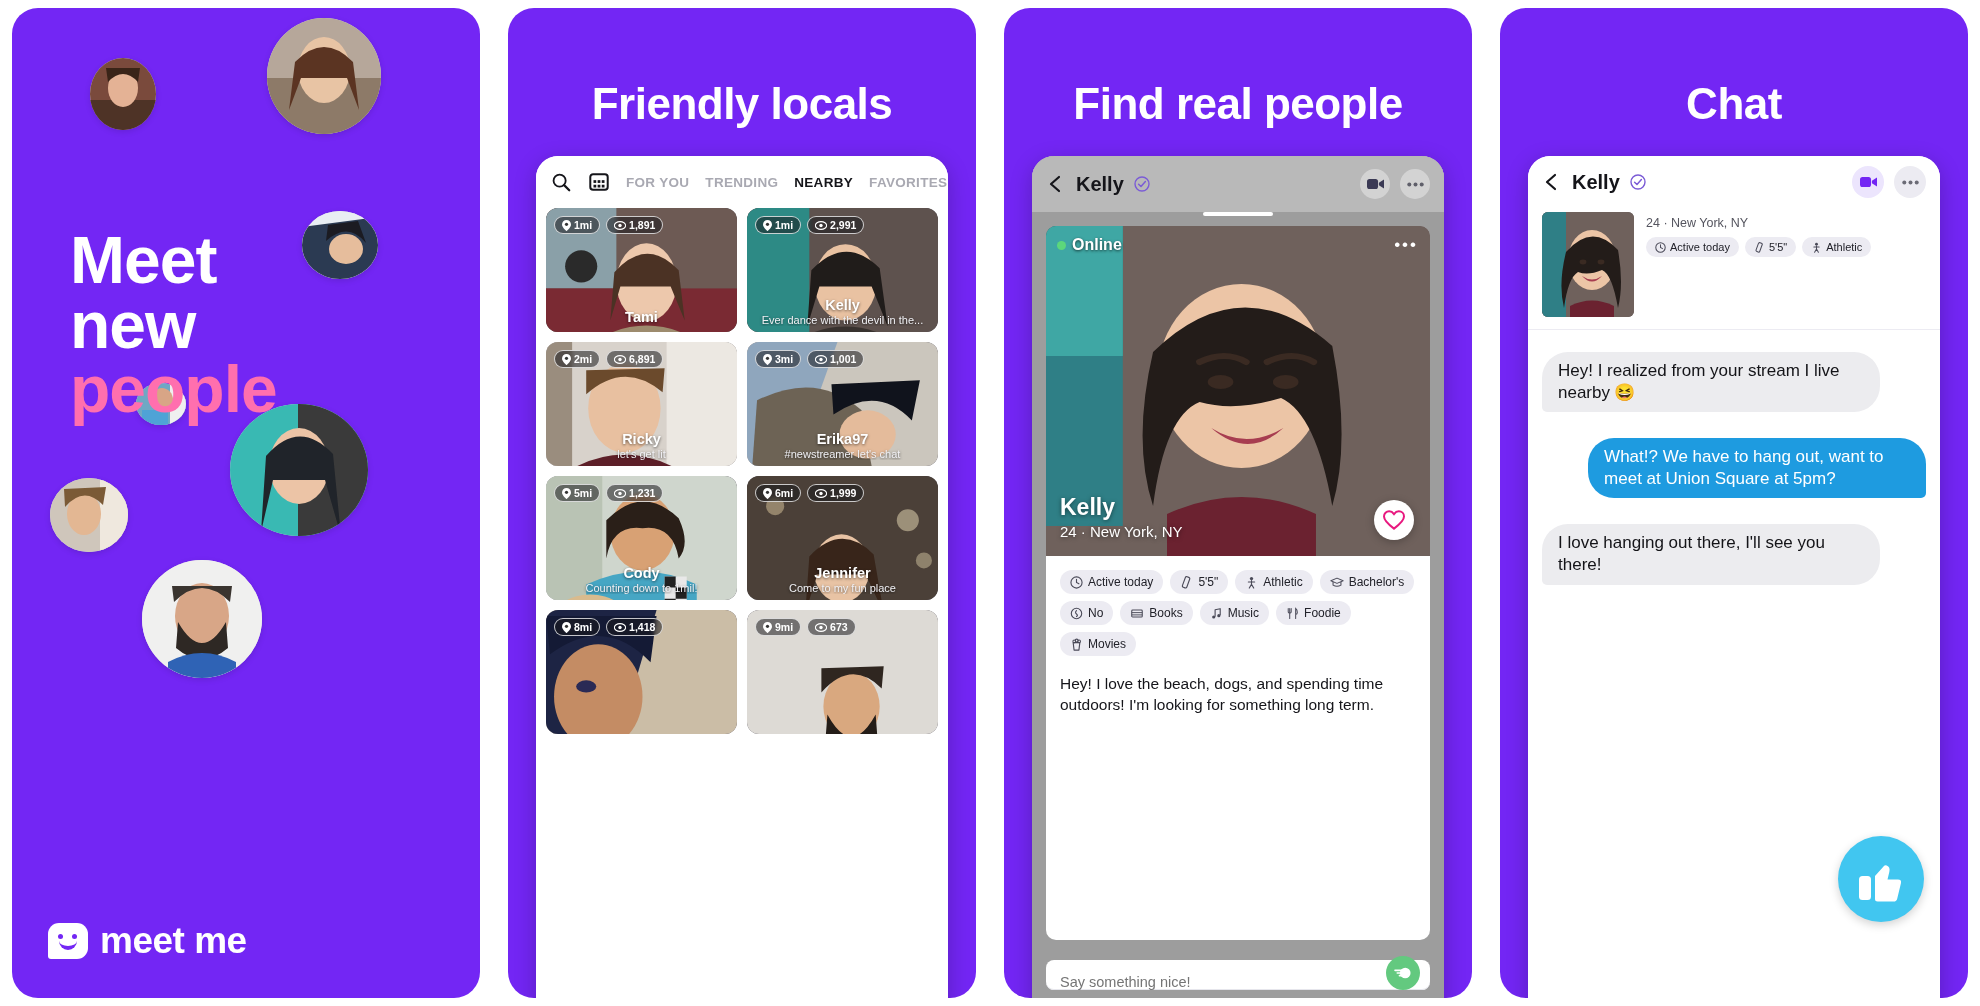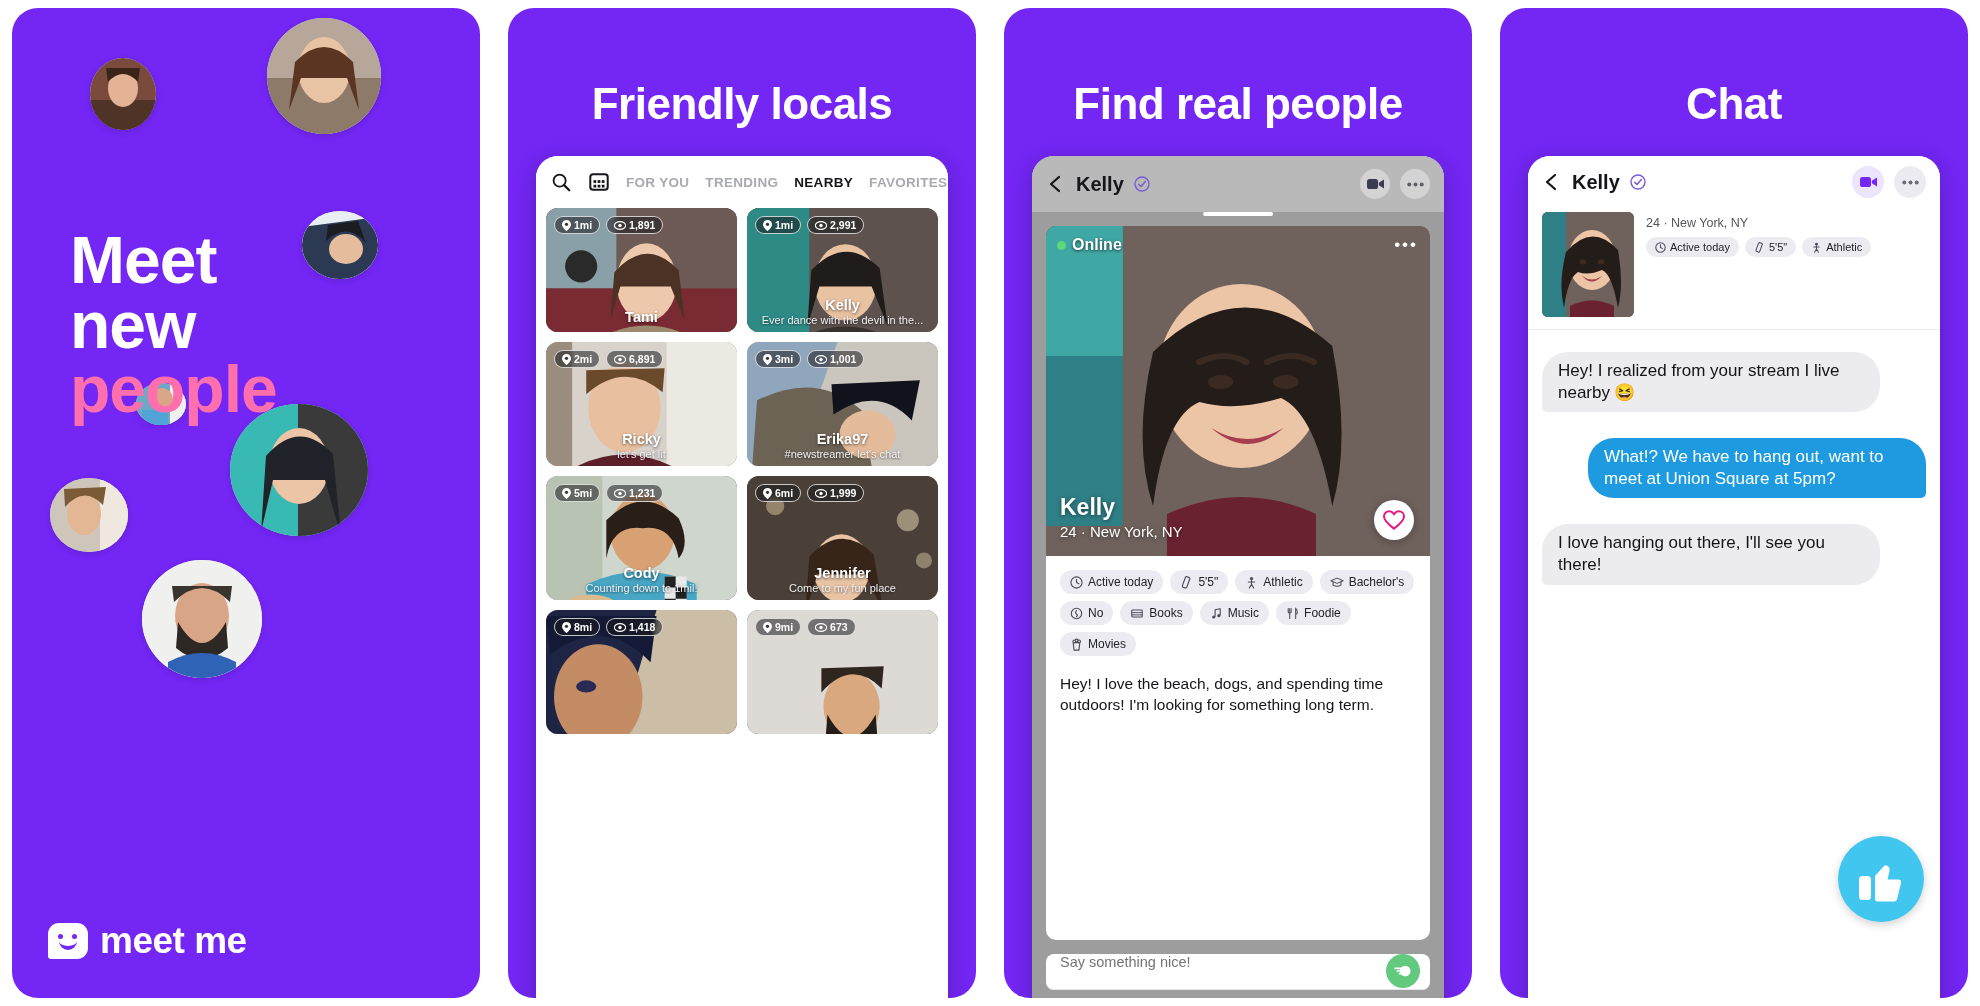--- a/index.html
+++ b/index.html
@@ -184,22 +184,22 @@
   }
   .chips { display: flex; flex-wrap: wrap; gap: 7px; padding: 14px 14px 4px; }
   .chip {
     display: flex; align-items: center; gap: 5px;
     background: #ECEBF2; border-radius: 14px;
     padding: 5px 10px; font-size: 12px; color: #22222a; font-weight: 500;
   }
   .bio { padding: 14px 14px 0; font-size: 15.5px; line-height: 1.35; color: #15151a; }
   .compose {
     position: absolute; left: 14px; right: 14px; bottom: 18px;
-    height: 36px; background: #fff; border-radius: 8px;
-    display: flex; align-items: flex-start; padding: 0 10px 0 14px;
+    height: 30px; background: #fff; border-radius: 8px;
+    display: flex; align-items: flex-end; padding: 0 10px 0 14px;
     box-shadow: 0 -1px 0 #e6e6ec inset;
     gap: 40px;
   }
   .compose input {
     flex: 1; border: 0; outline: none; font-size: 14.5px; color: #8b8b95;
     font-family: "Liberation Sans", sans-serif; background: transparent;
   }
   .send-btn {
     width: 34px; height: 34px; border-radius: 50%; background: #63C97F;
     display: flex; align-items: center; justify-content: center;

